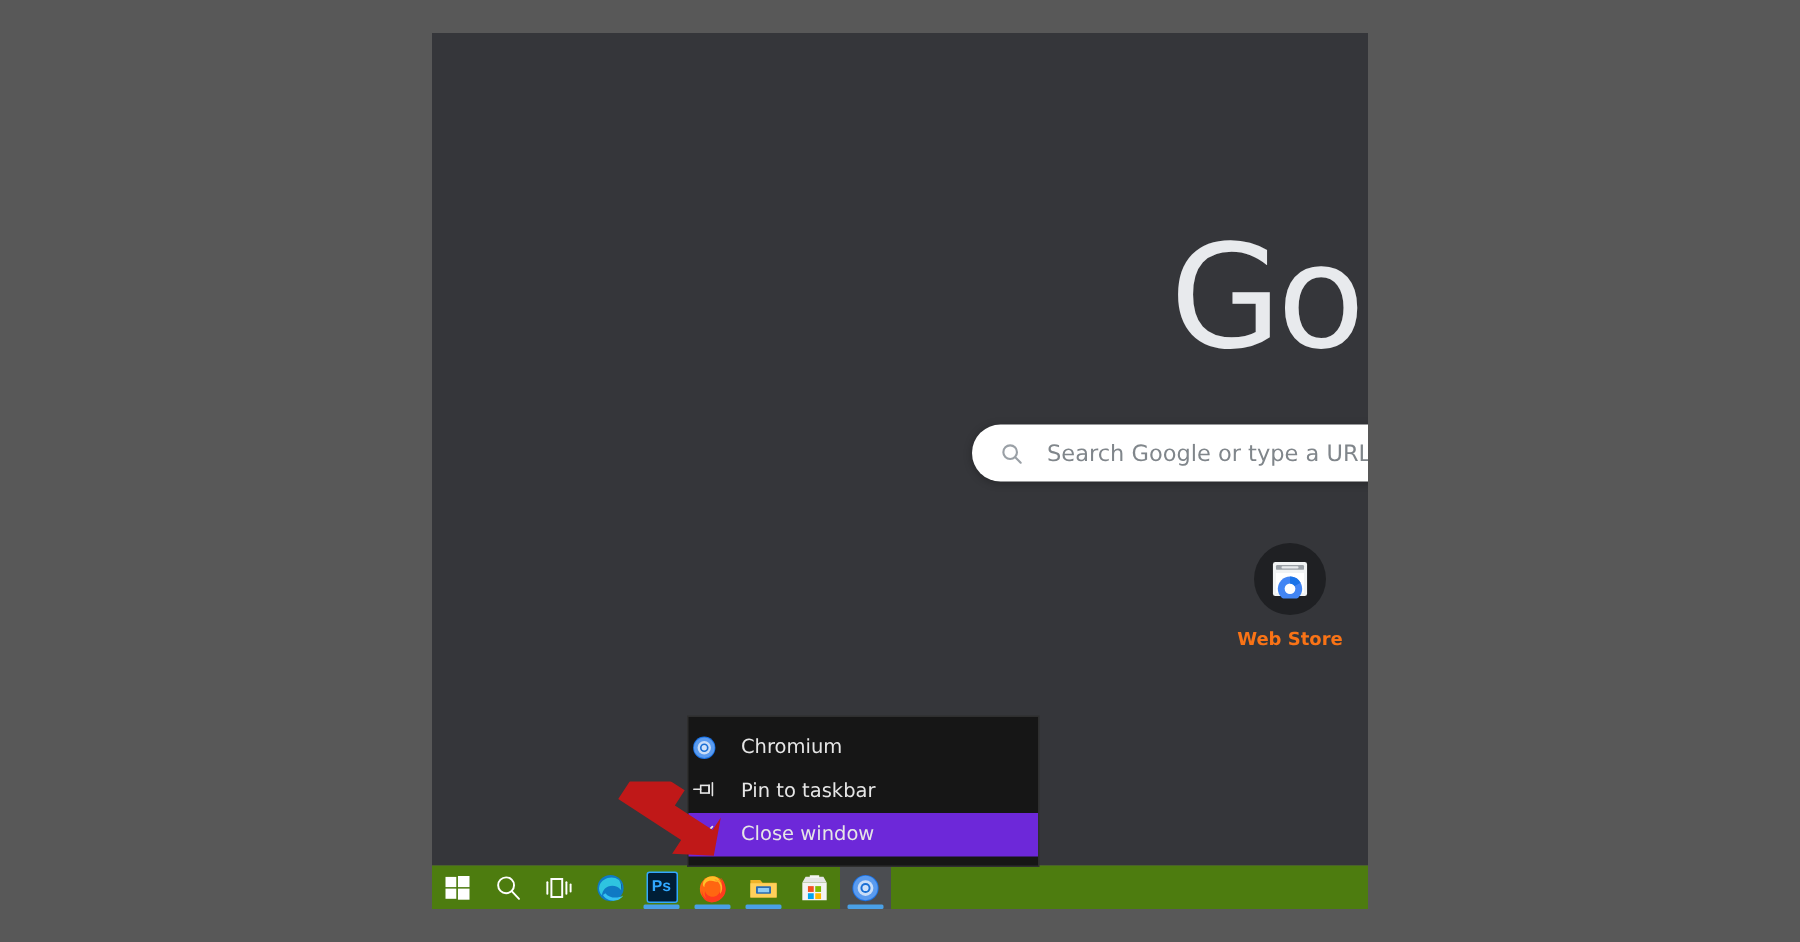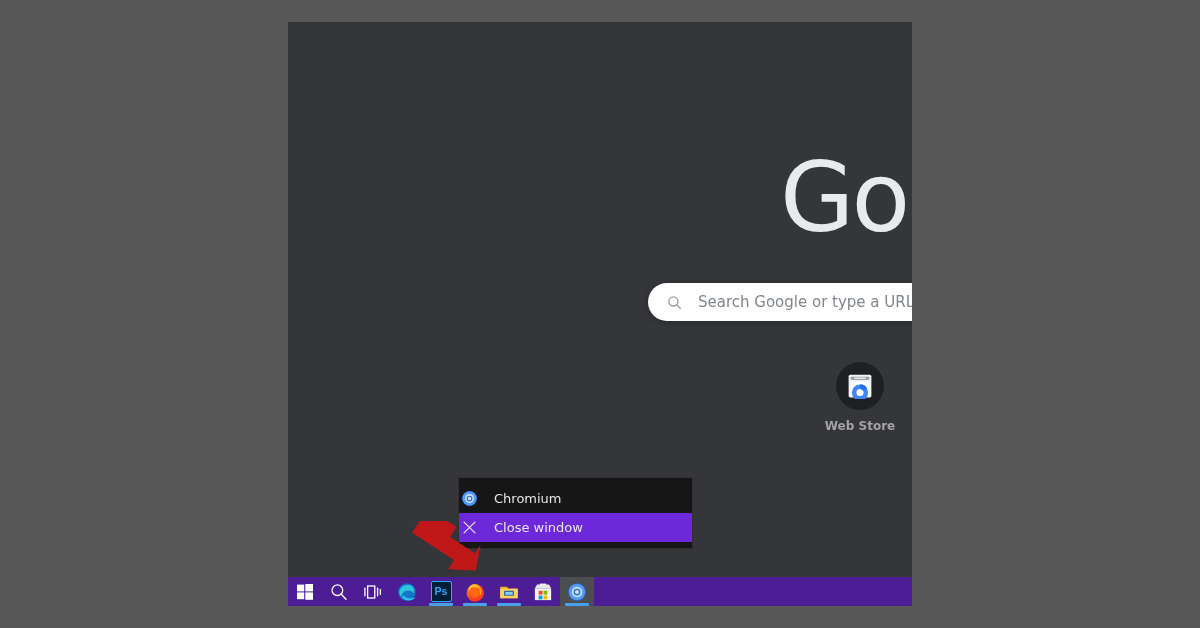--- a/index.html
+++ b/index.html
@@ -95,33 +95,33 @@
   .webstore-glyph {
     width: 26px;
     height: 26px;
     display: block;
   }
   .shortcut-label {
     margin-top: 9px;
     font-family: "DejaVu Sans", sans-serif;
     font-size: 12px;
     font-weight: bold;
-    color: #a3a3a3;
+    color: #f97316;
     white-space: nowrap;
     text-align: center;
   }
 
   
   #taskbar {
     position: absolute;
     left: 288px;
     top: 577px;
     width: 624px;
     height: 29px;
-    background: #4c1d95;
+    background: #4d7c0f;
     display: flex;
     align-items: stretch;
   }
   .tb-item {
     position: relative;
     width: 34px;
     height: 29px;
     display: flex;
     align-items: center;
     justify-content: center;
@@ -325,20 +325,31 @@
           <circle cx="16" cy="16" r="14" fill="#1a73e8"></circle>
           <circle cx="16" cy="16" r="13" fill="#5a9bef"></circle>
           <circle cx="16" cy="16" r="8.4" fill="#c9ddf7"></circle>
           <circle cx="16" cy="16" r="5.4" fill="#1a6fd4"></circle>
           <circle cx="16" cy="16" r="3.3" fill="#cfe2fa"></circle>
         </svg>
       </span>
       <span class="menu-label">Chromium</span>
     </div>
 
+    <div class="menu-item">
+      <span class="menu-icon">
+        <svg width="17" height="17" viewBox="0 0 20 20">
+          <rect x="7.2" y="5.4" width="6.6" height="6.0" fill="none" stroke="#e6e6e6" stroke-width="1.25"></rect>
+          <line x1="1.8" y1="8.4" x2="7.2" y2="8.4" stroke="#e6e6e6" stroke-width="1.25" stroke-linecap="round"></line>
+          <line x1="13.8" y1="5.4" x2="13.8" y2="11.4" stroke="#e6e6e6" stroke-width="1.25" stroke-linecap="round"></line>
+          <line x1="16.4" y1="3.4" x2="16.4" y2="13.4" stroke="#e6e6e6" stroke-width="1.25" stroke-linecap="round"></line>
+        </svg>
+      </span>
+      <span class="menu-label">Pin to taskbar</span>
+    </div>
 
     <div class="menu-item highlight">
       <span class="menu-icon">
         <svg width="17" height="17" viewBox="0 0 20 20">
           <line x1="3.6" y1="3.6" x2="16.4" y2="16.4" stroke="#e6e6e6" stroke-width="1.4" stroke-linecap="round"></line>
           <line x1="16.4" y1="3.6" x2="3.6" y2="16.4" stroke="#e6e6e6" stroke-width="1.4" stroke-linecap="round"></line>
         </svg>
       </span>
       <span class="menu-label">Close window</span>
     </div>

